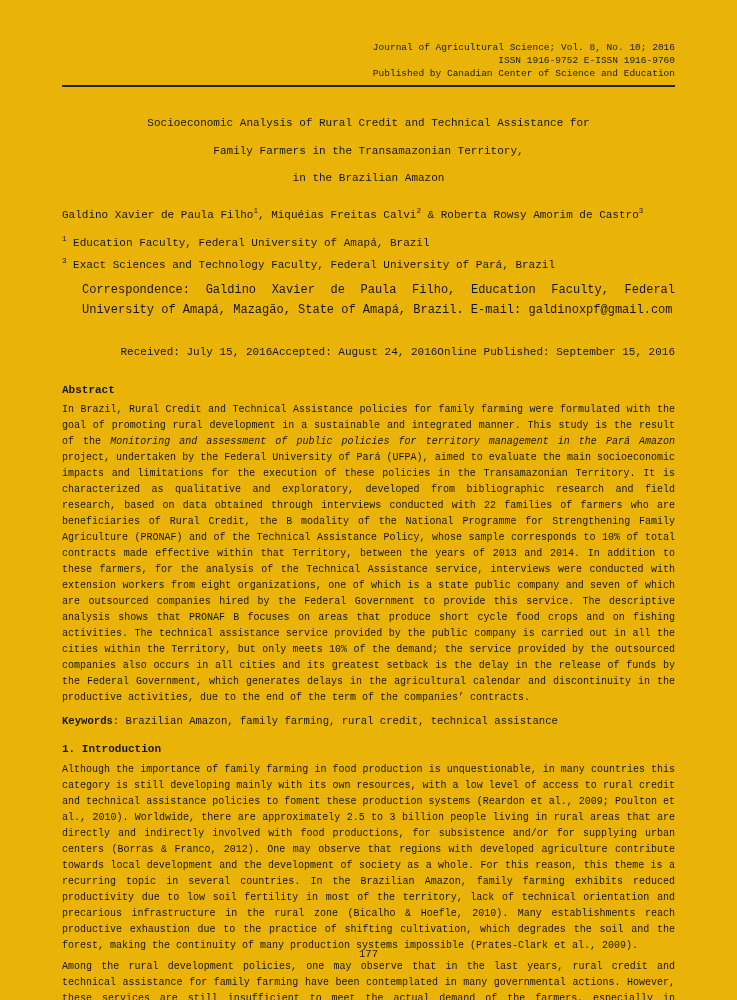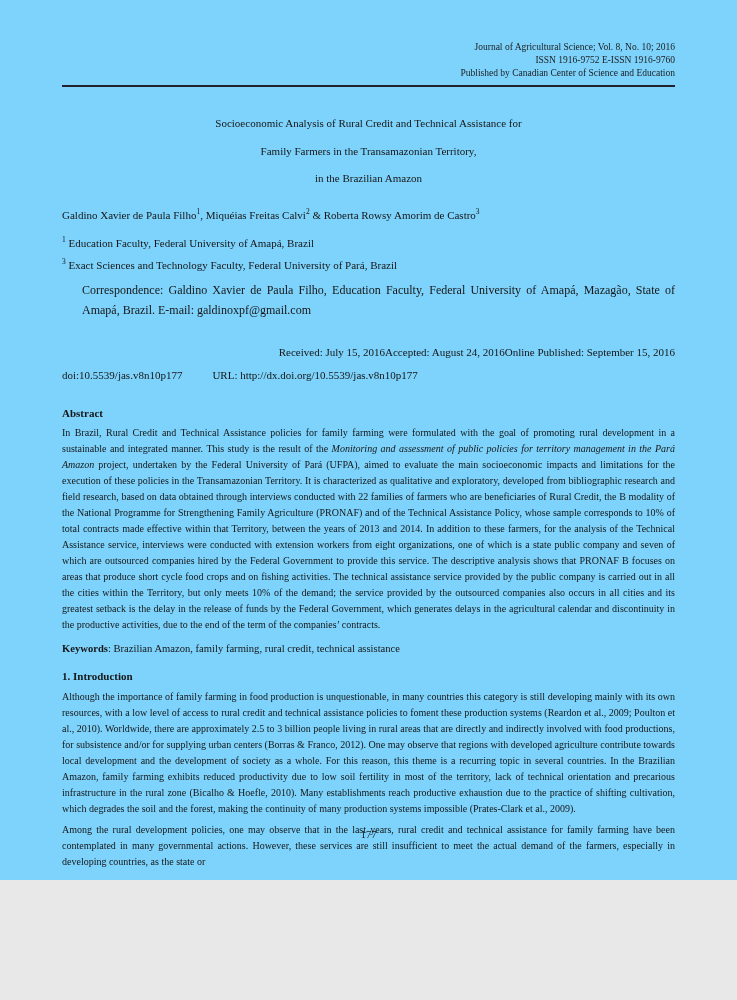--- a/index.html
+++ b/index.html
@@ -1,22 +1,22 @@
 <!DOCTYPE html>
 <html><head>
 <meta charset="utf-8">
 <style>
   html, body { margin: 0; padding: 0; background: #e8e8e8; }
   .page {
     position: relative;
     width: 737px;
-    height: 880px;
+    height: 1000px;
     margin: 0 auto;
-    background: #7dd3fc;
-    font-family: Liberation Serif, serif;
+    background: #eab308;
+    font-family: Liberation Mono, monospace;
     color: #161616;
     overflow: hidden;
   }
   .content {
     position: absolute;
     left: 62px;
     top: 0;
     width: 613px;
   }
   
@@ -132,24 +132,20 @@
     </div>
 
     <div class="correspondence">Correspondence: Galdino Xavier de Paula Filho, Education Faculty, Federal University of Amapá, Mazagão, State of Amapá, Brazil. E-mail: galdinoxpf@gmail.com</div>
 
     <div class="meta-block">
       <div class="meta-row-dates">
         <span>Received: July 15, 2016</span>
         <span>Accepted: August 24, 2016</span>
         <span>Online Published: September 15, 2016</span>
       </div>
-      <div class="meta-row-doi">
-        <span>doi:10.5539/jas.v8n10p177</span>
-        <span class="meta-url">URL: http://dx.doi.org/10.5539/jas.v8n10p177</span>
-      </div>
     </div>
 
     <div class="section-heading abstract-heading">Abstract</div>
     <div class="body-text"><span>In Brazil, Rural Credit and Technical Assistance policies for family farming were formulated with the goal of promoting rural development in a sustainable and integrated manner. This study is the result of the </span><i>Monitoring and assessment of public policies for territory management in the Pará Amazon</i><span> project, undertaken by the Federal University of Pará (UFPA), aimed to evaluate the main socioeconomic impacts and limitations for the execution of these policies in the Transamazonian Territory. It is characterized as qualitative and exploratory, developed from bibliographic research and field research, based on data obtained through interviews conducted with 22 families of farmers who are beneficiaries of Rural Credit, the B modality of the National Programme for Strengthening Family Agriculture (PRONAF) and of the Technical Assistance Policy, whose sample corresponds to 10% of total contracts made effective within that Territory, between the years of 2013 and 2014. In addition to these farmers, for the analysis of the Technical Assistance service, interviews were conducted with extension workers from eight organizations, one of which is a state public company and seven of which are outsourced companies hired by the Federal Government to provide this service. The descriptive analysis shows that PRONAF B focuses on areas that produce short cycle food crops and on fishing activities. The technical assistance service provided by the public company is carried out in all the cities within the Territory, but only meets 10% of the demand; the service provided by the outsourced companies also occurs in all cities and its greatest setback is the delay in the release of funds by the Federal Government, which generates delays in the agricultural calendar and discontinuity in the productive activities, due to the end of the term of the companies’ contracts.</span>
     </div>
 
     <div class="keywords-line"><span class="keywords-label">Keywords</span><span>: Brazilian Amazon, family farming, rural credit, technical assistance</span>
     </div>
 
     <div class="section-heading intro-heading">1. Introduction</div>

